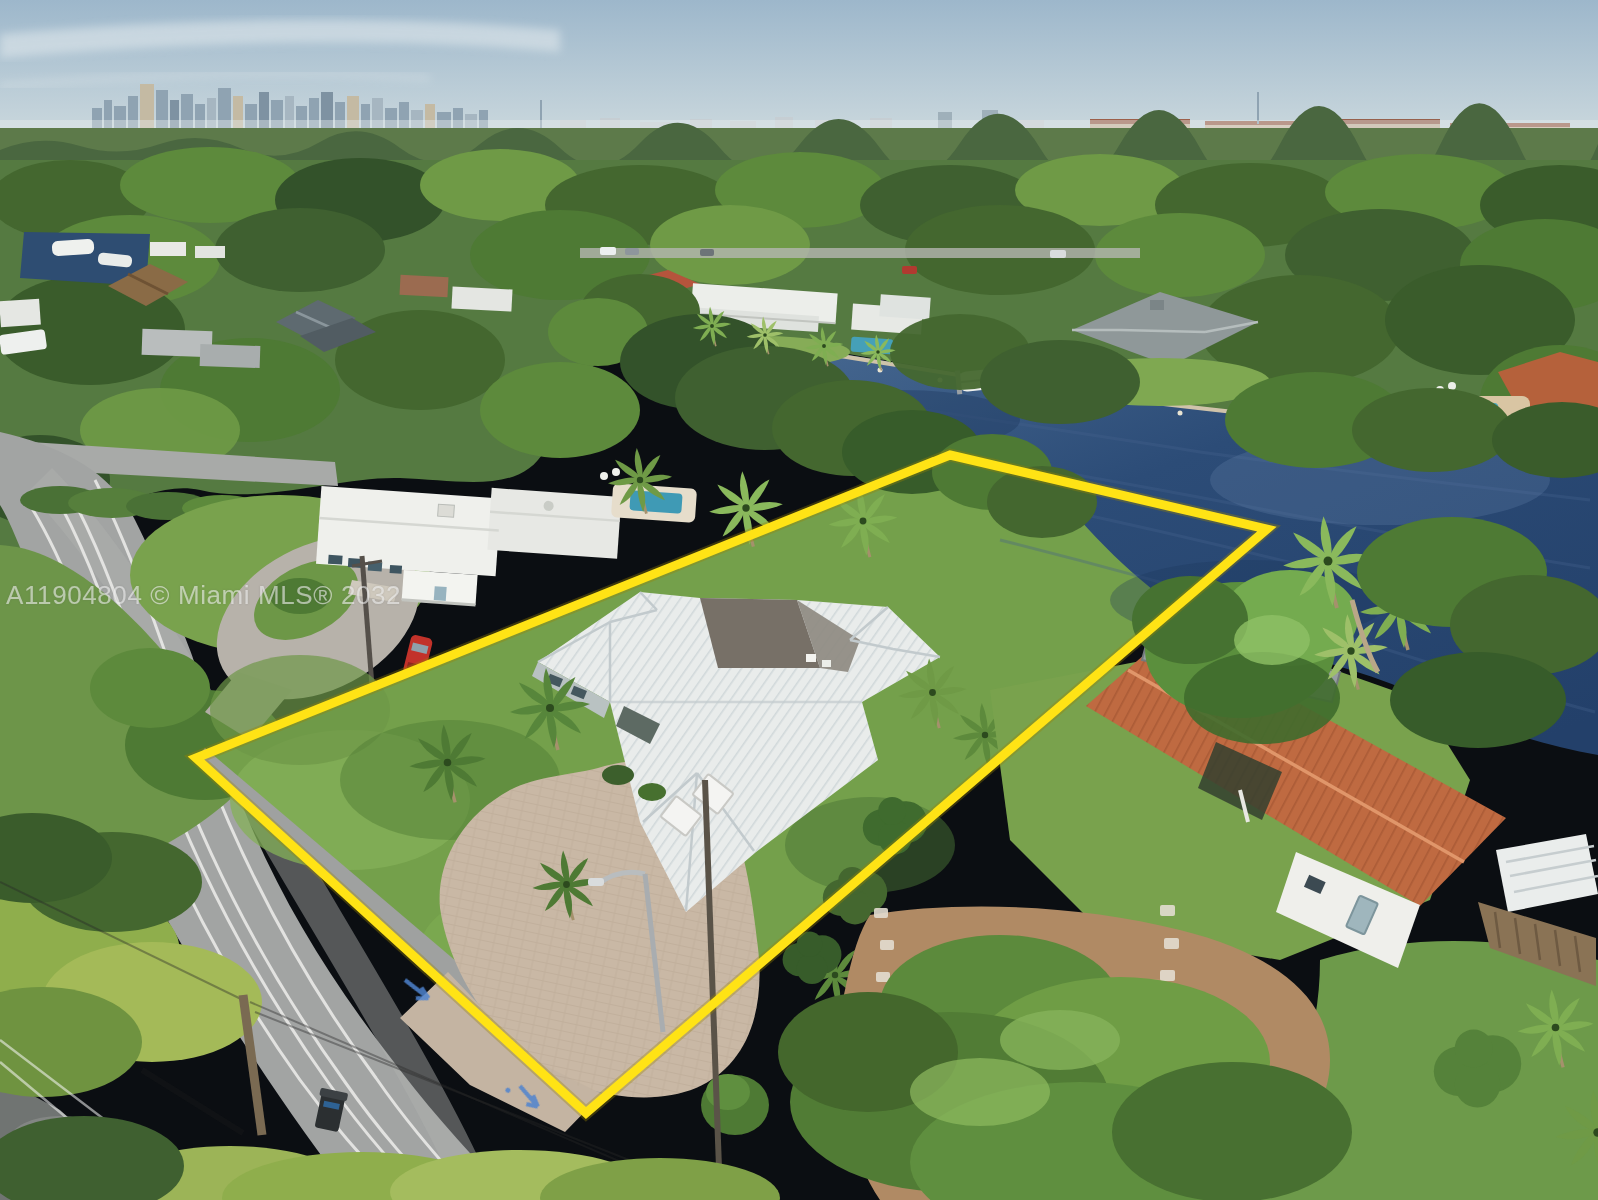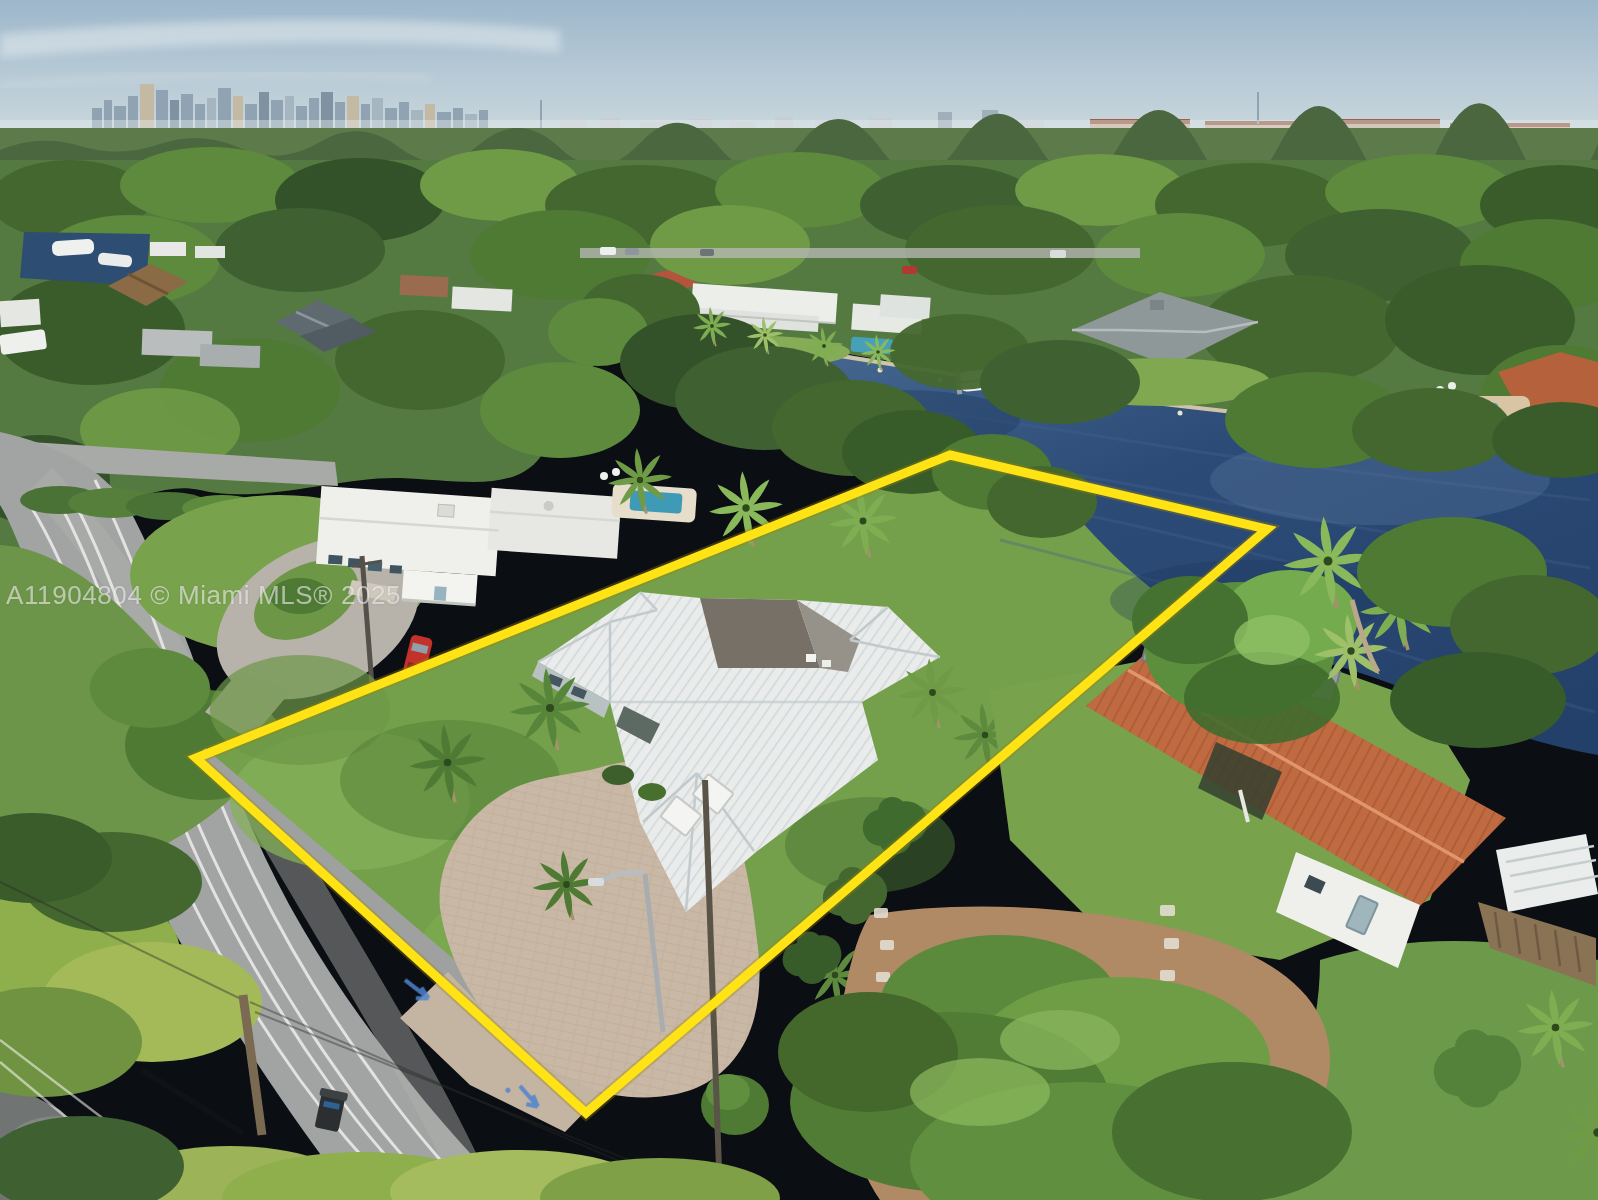--- a/index.html
+++ b/index.html
@@ -524,14 +524,14 @@
       <ellipse cx="84" cy="1166" rx="100" ry="50" fill="#3f6030"></ellipse>
     </g>
   </g>
 
   <g>
     <polygon points="950,455 1267,529 586,1113 196,758" fill="none" stroke="#9c8500" stroke-width="13" opacity="0.35" stroke-linejoin="miter"></polygon>
     <polygon points="950,455 1267,529 586,1113 196,758" fill="none" stroke="#ffe315" stroke-width="9" stroke-linejoin="miter"></polygon>
   </g>
 </svg>
 
-<div class="watermark">A11904804 © Miami MLS® 2025</div>
+<div class="watermark">A11904804 © Miami MLS® 2032</div>
 </div>
 
 </body></html>

